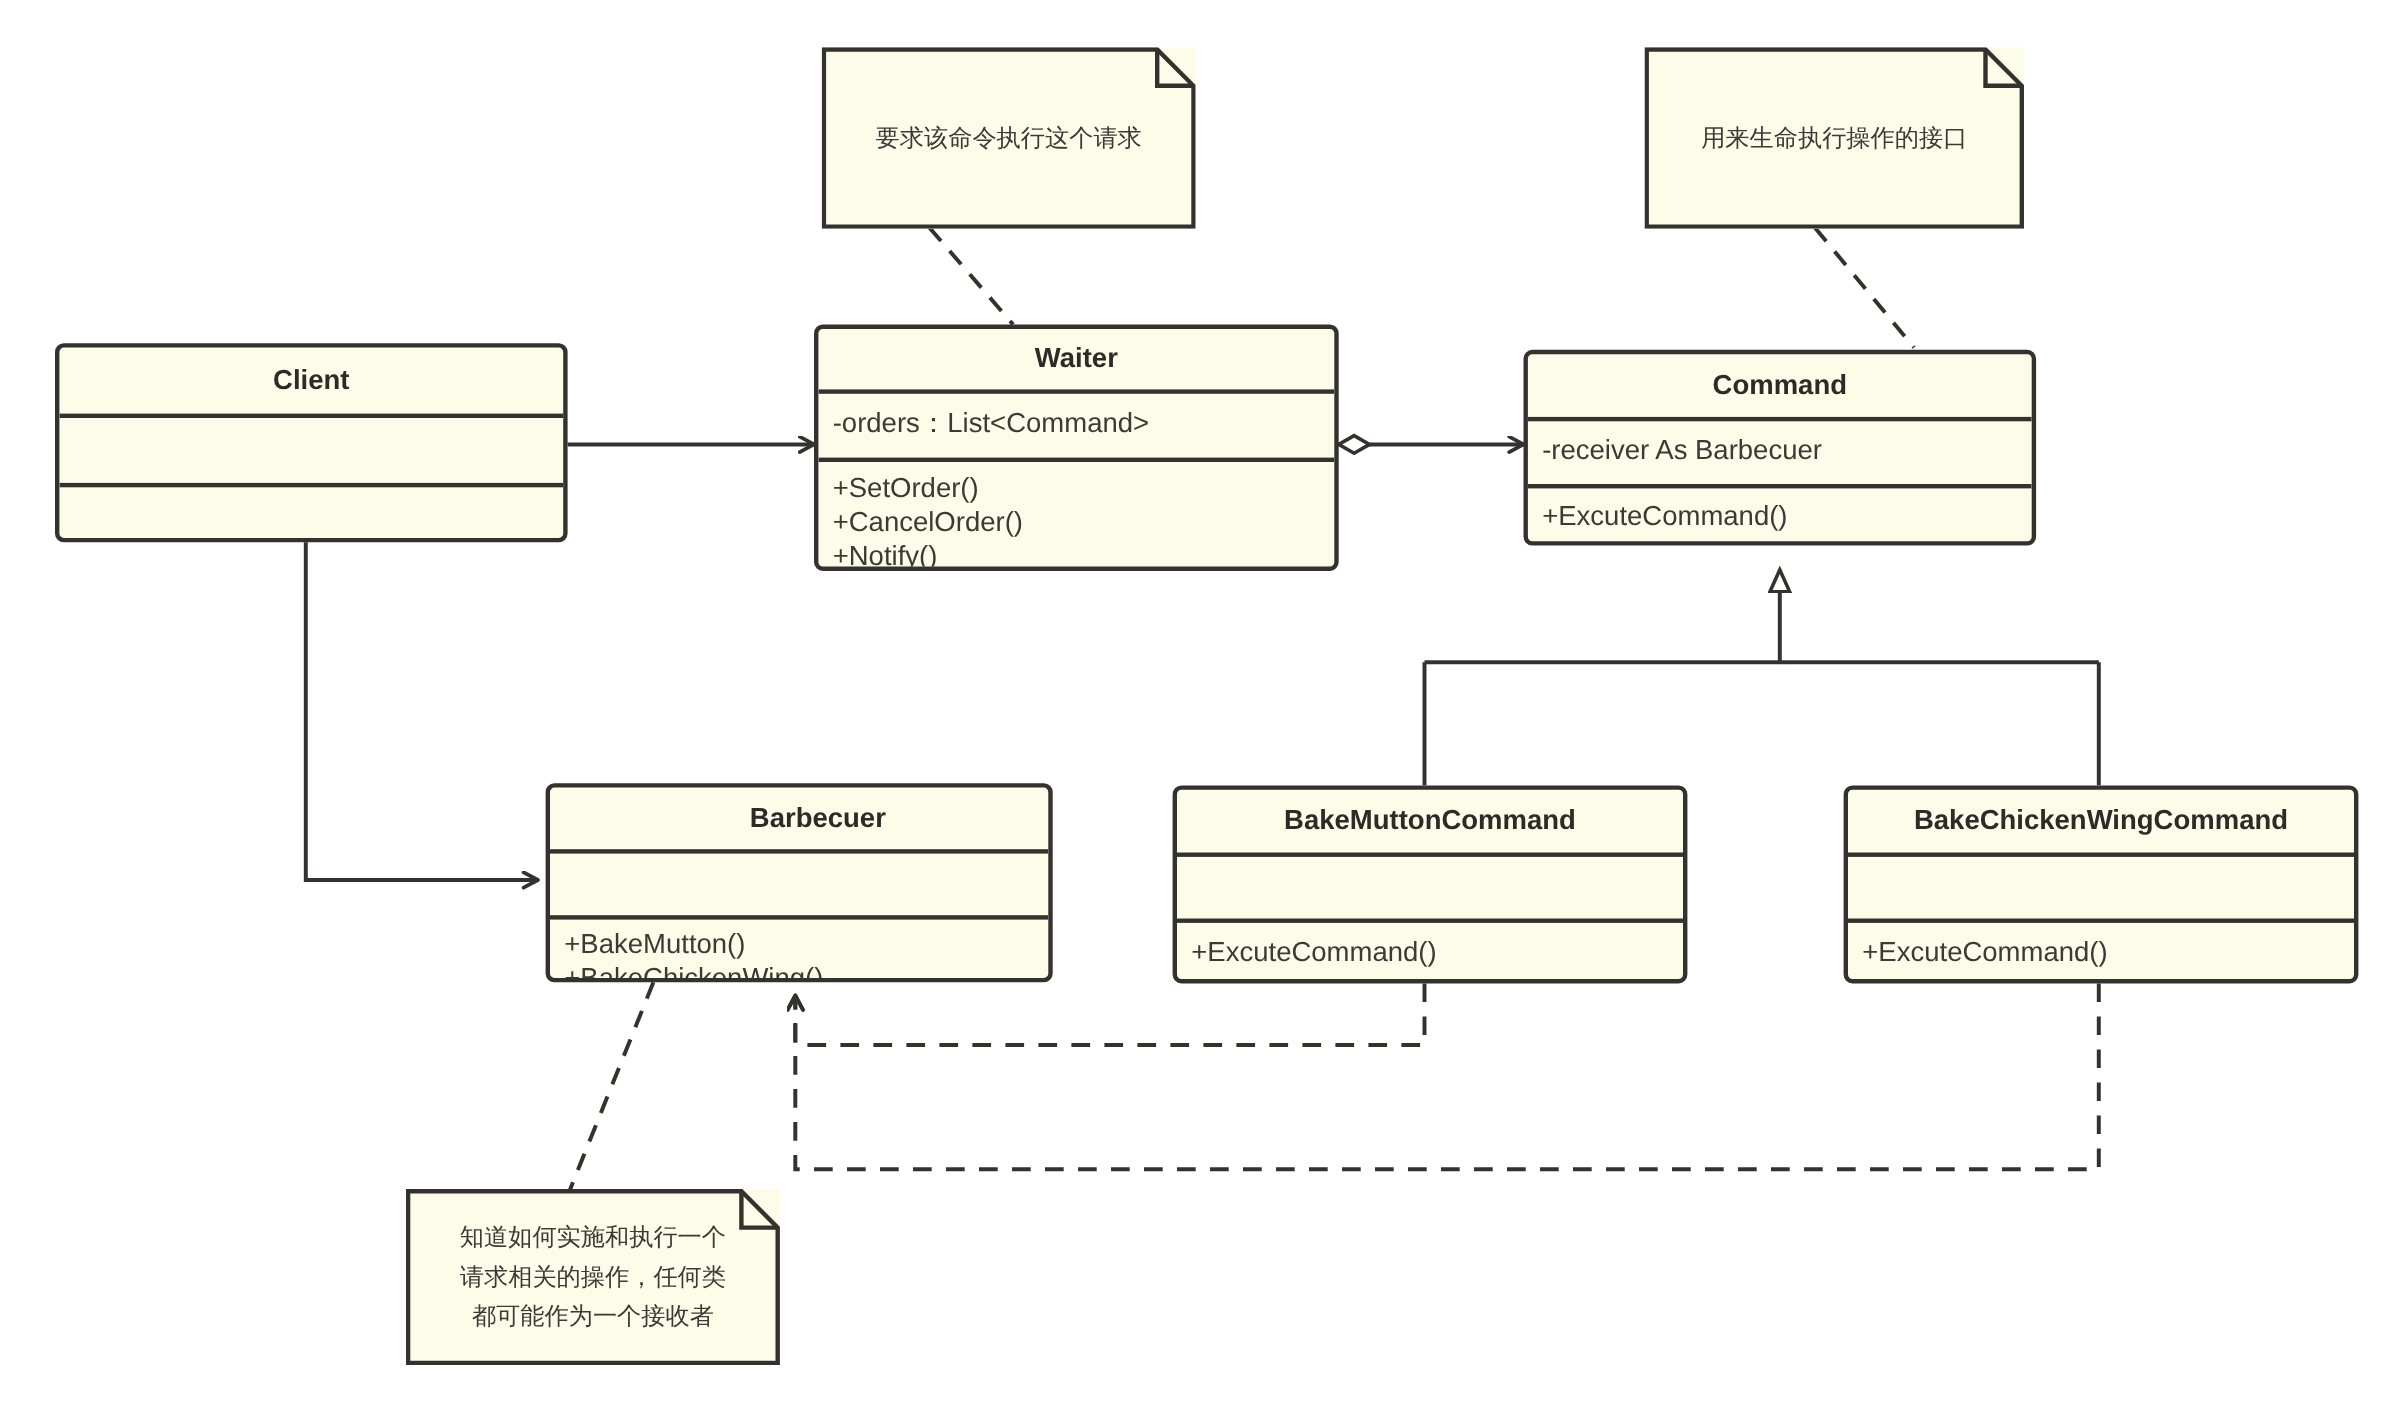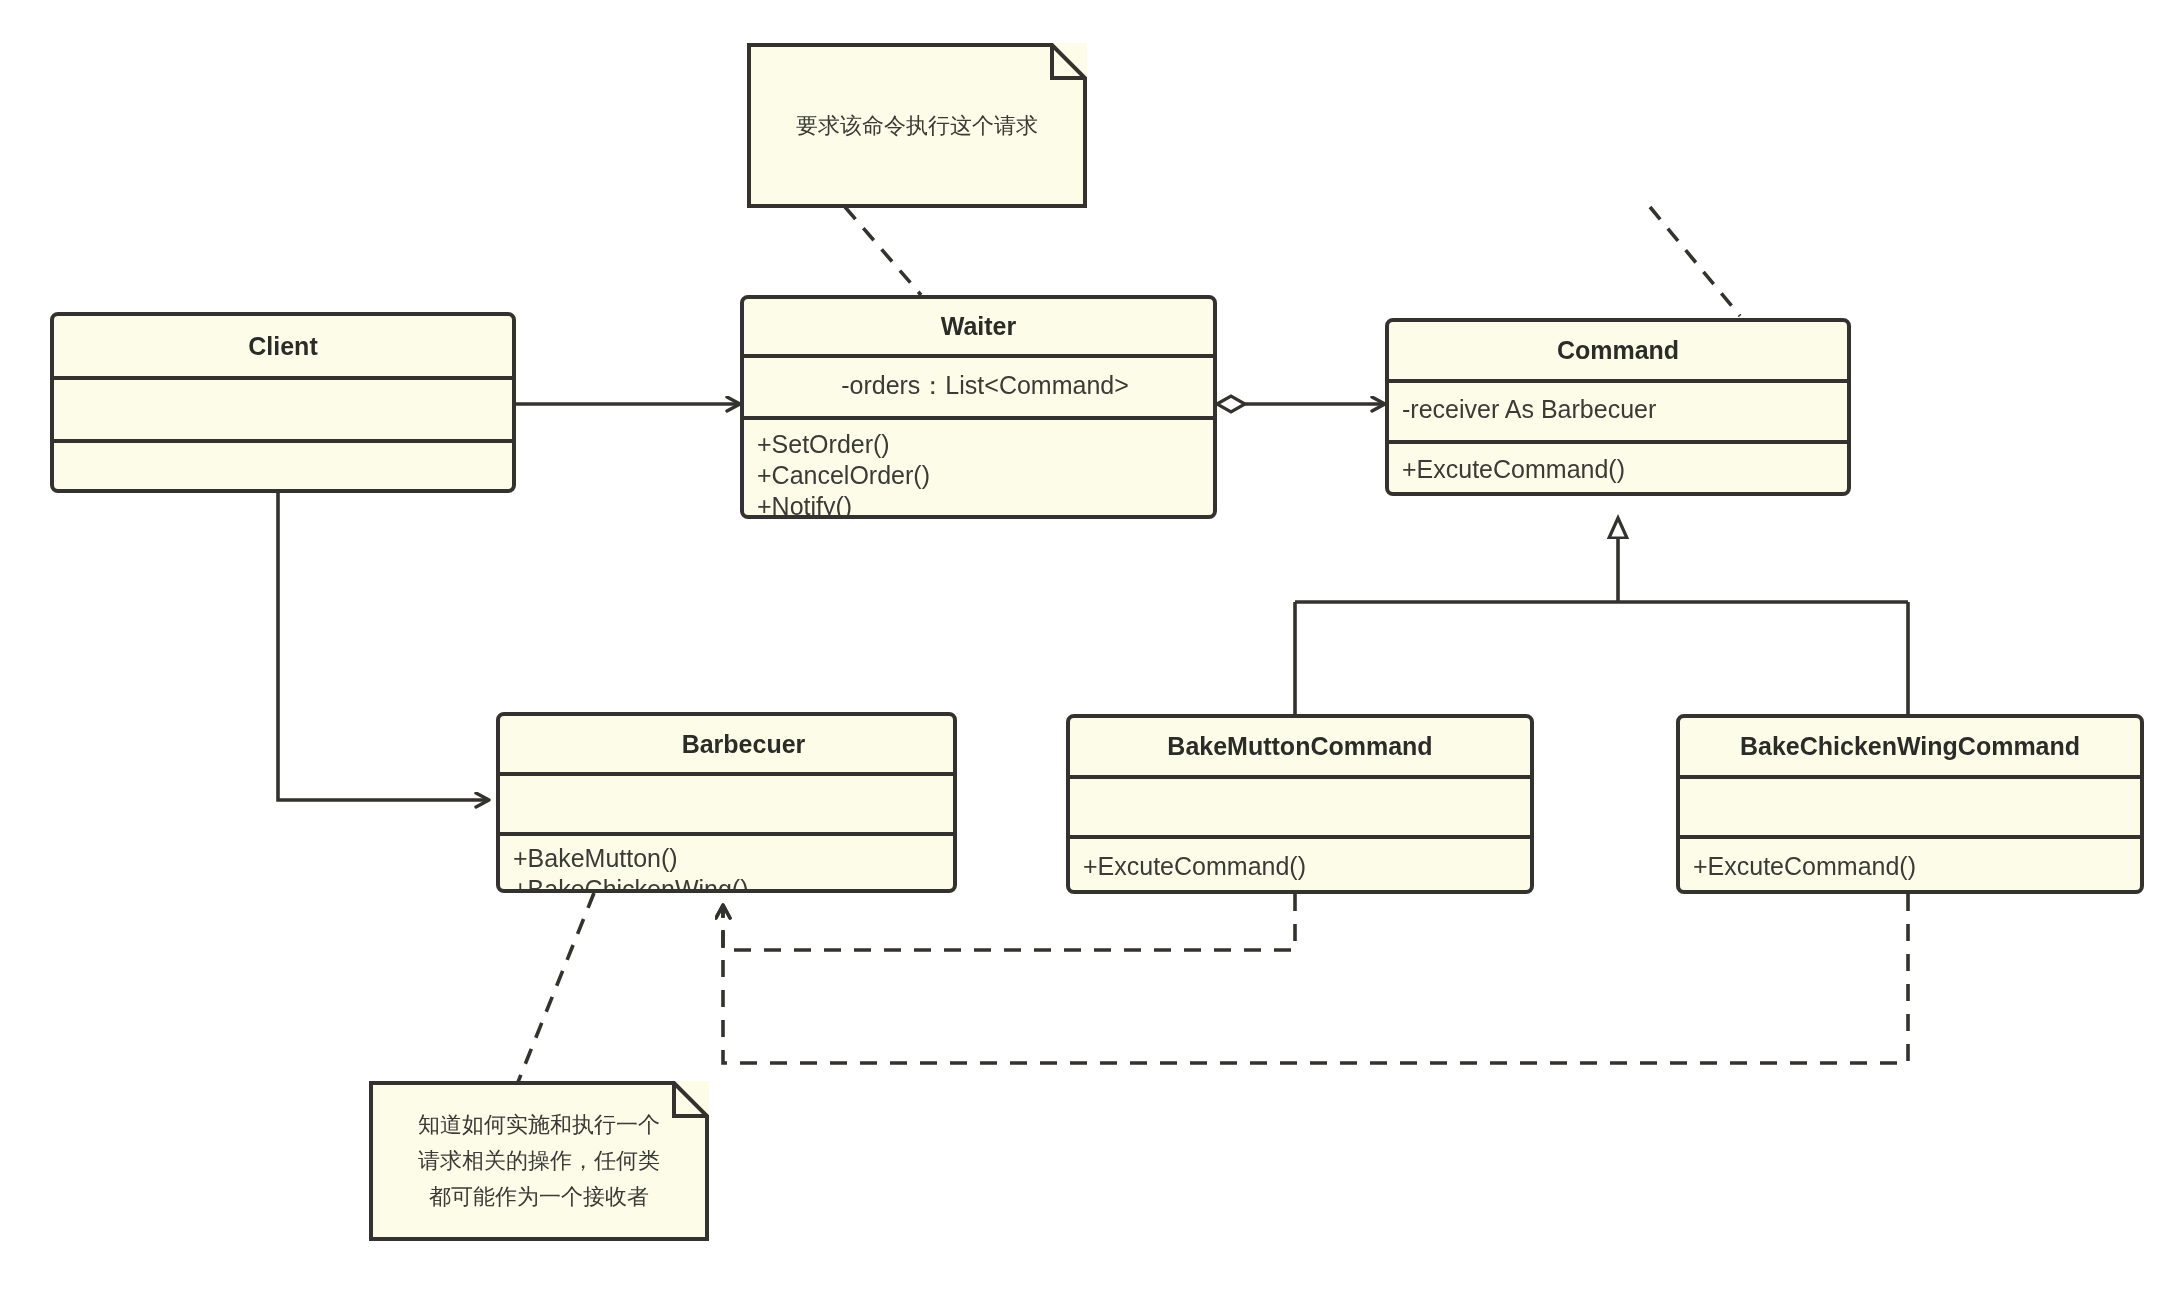--- a/index.html
+++ b/index.html
@@ -117,21 +117,21 @@
   </svg>
 
   <div class="uml-class" style="left:50px;top:312px;width:466px;height:181px;">
     <div class="compartment cls-title" style="height:60px;border-radius:15px;">Client</div>
     <div class="compartment sep members" style="height:63px;"></div>
     <div class="compartment sep members" style="height:54px;"></div>
   </div>
 
   <div class="uml-class" style="left:740px;top:295px;width:477px;height:224px;">
     <div class="compartment cls-title" style="height:55px;">Waiter</div>
-    <div class="compartment sep members" style="height:62px;padding-top:12px;text-align:center;">
+    <div class="compartment sep members" style="height:62px;padding-top:12px;">
       <div class="member">-orders：List&lt;Command&gt;</div>
     </div>
     <div class="compartment sep members" style="height:103px;">
       <div class="member">+SetOrder()</div>
       <div class="member">+CancelOrder()</div>
       <div class="member">+Notify()</div>
     </div>
   </div>
 
   <div class="uml-class" style="left:1385px;top:318px;width:466px;height:178px;">
@@ -170,20 +170,27 @@
   </div>
 
   <div class="uml-note" style="left:747px;top:43px;width:340px;height:165px;">
     <svg class="note-shape" viewBox="0 0 340 165" preserveAspectRatio="none">
       <path d="M2,2 L305,2 L338,35 L338,163 L2,163 Z" fill="#fcfce8" stroke="#33322e" stroke-width="4" stroke-linejoin="miter"></path>
       <path d="M305,2 L305,35 L338,35" fill="none" stroke="#33322e" stroke-width="4" stroke-linejoin="miter"></path>
     </svg>
     <div class="note-text">要求该命令执行这个请求</div>
   </div>
 
+  <div class="uml-note" style="left:1495px;top:43px;width:345px;height:165px;">
+    <svg class="note-shape" viewBox="0 0 345 165" preserveAspectRatio="none">
+      <path d="M2,2 L310,2 L343,35 L343,163 L2,163 Z" fill="#fcfce8" stroke="#33322e" stroke-width="4" stroke-linejoin="miter"></path>
+      <path d="M310,2 L310,35 L343,35" fill="none" stroke="#33322e" stroke-width="4" stroke-linejoin="miter"></path>
+    </svg>
+    <div class="note-text">用来生命执行操作的接口</div>
+  </div>
 
   <div class="uml-note" style="left:369px;top:1081px;width:340px;height:160px;">
     <svg class="note-shape" viewBox="0 0 340 160" preserveAspectRatio="none">
       <path d="M2,2 L305,2 L338,35 L338,158 L2,158 Z" fill="#fcfce8" stroke="#33322e" stroke-width="4" stroke-linejoin="miter"></path>
       <path d="M305,2 L305,35 L338,35" fill="none" stroke="#33322e" stroke-width="4" stroke-linejoin="miter"></path>
     </svg>
     <div class="note-text">知道如何实施和执行一个
 请求相关的操作，任何类
 都可能作为一个接收者</div>
   </div>

